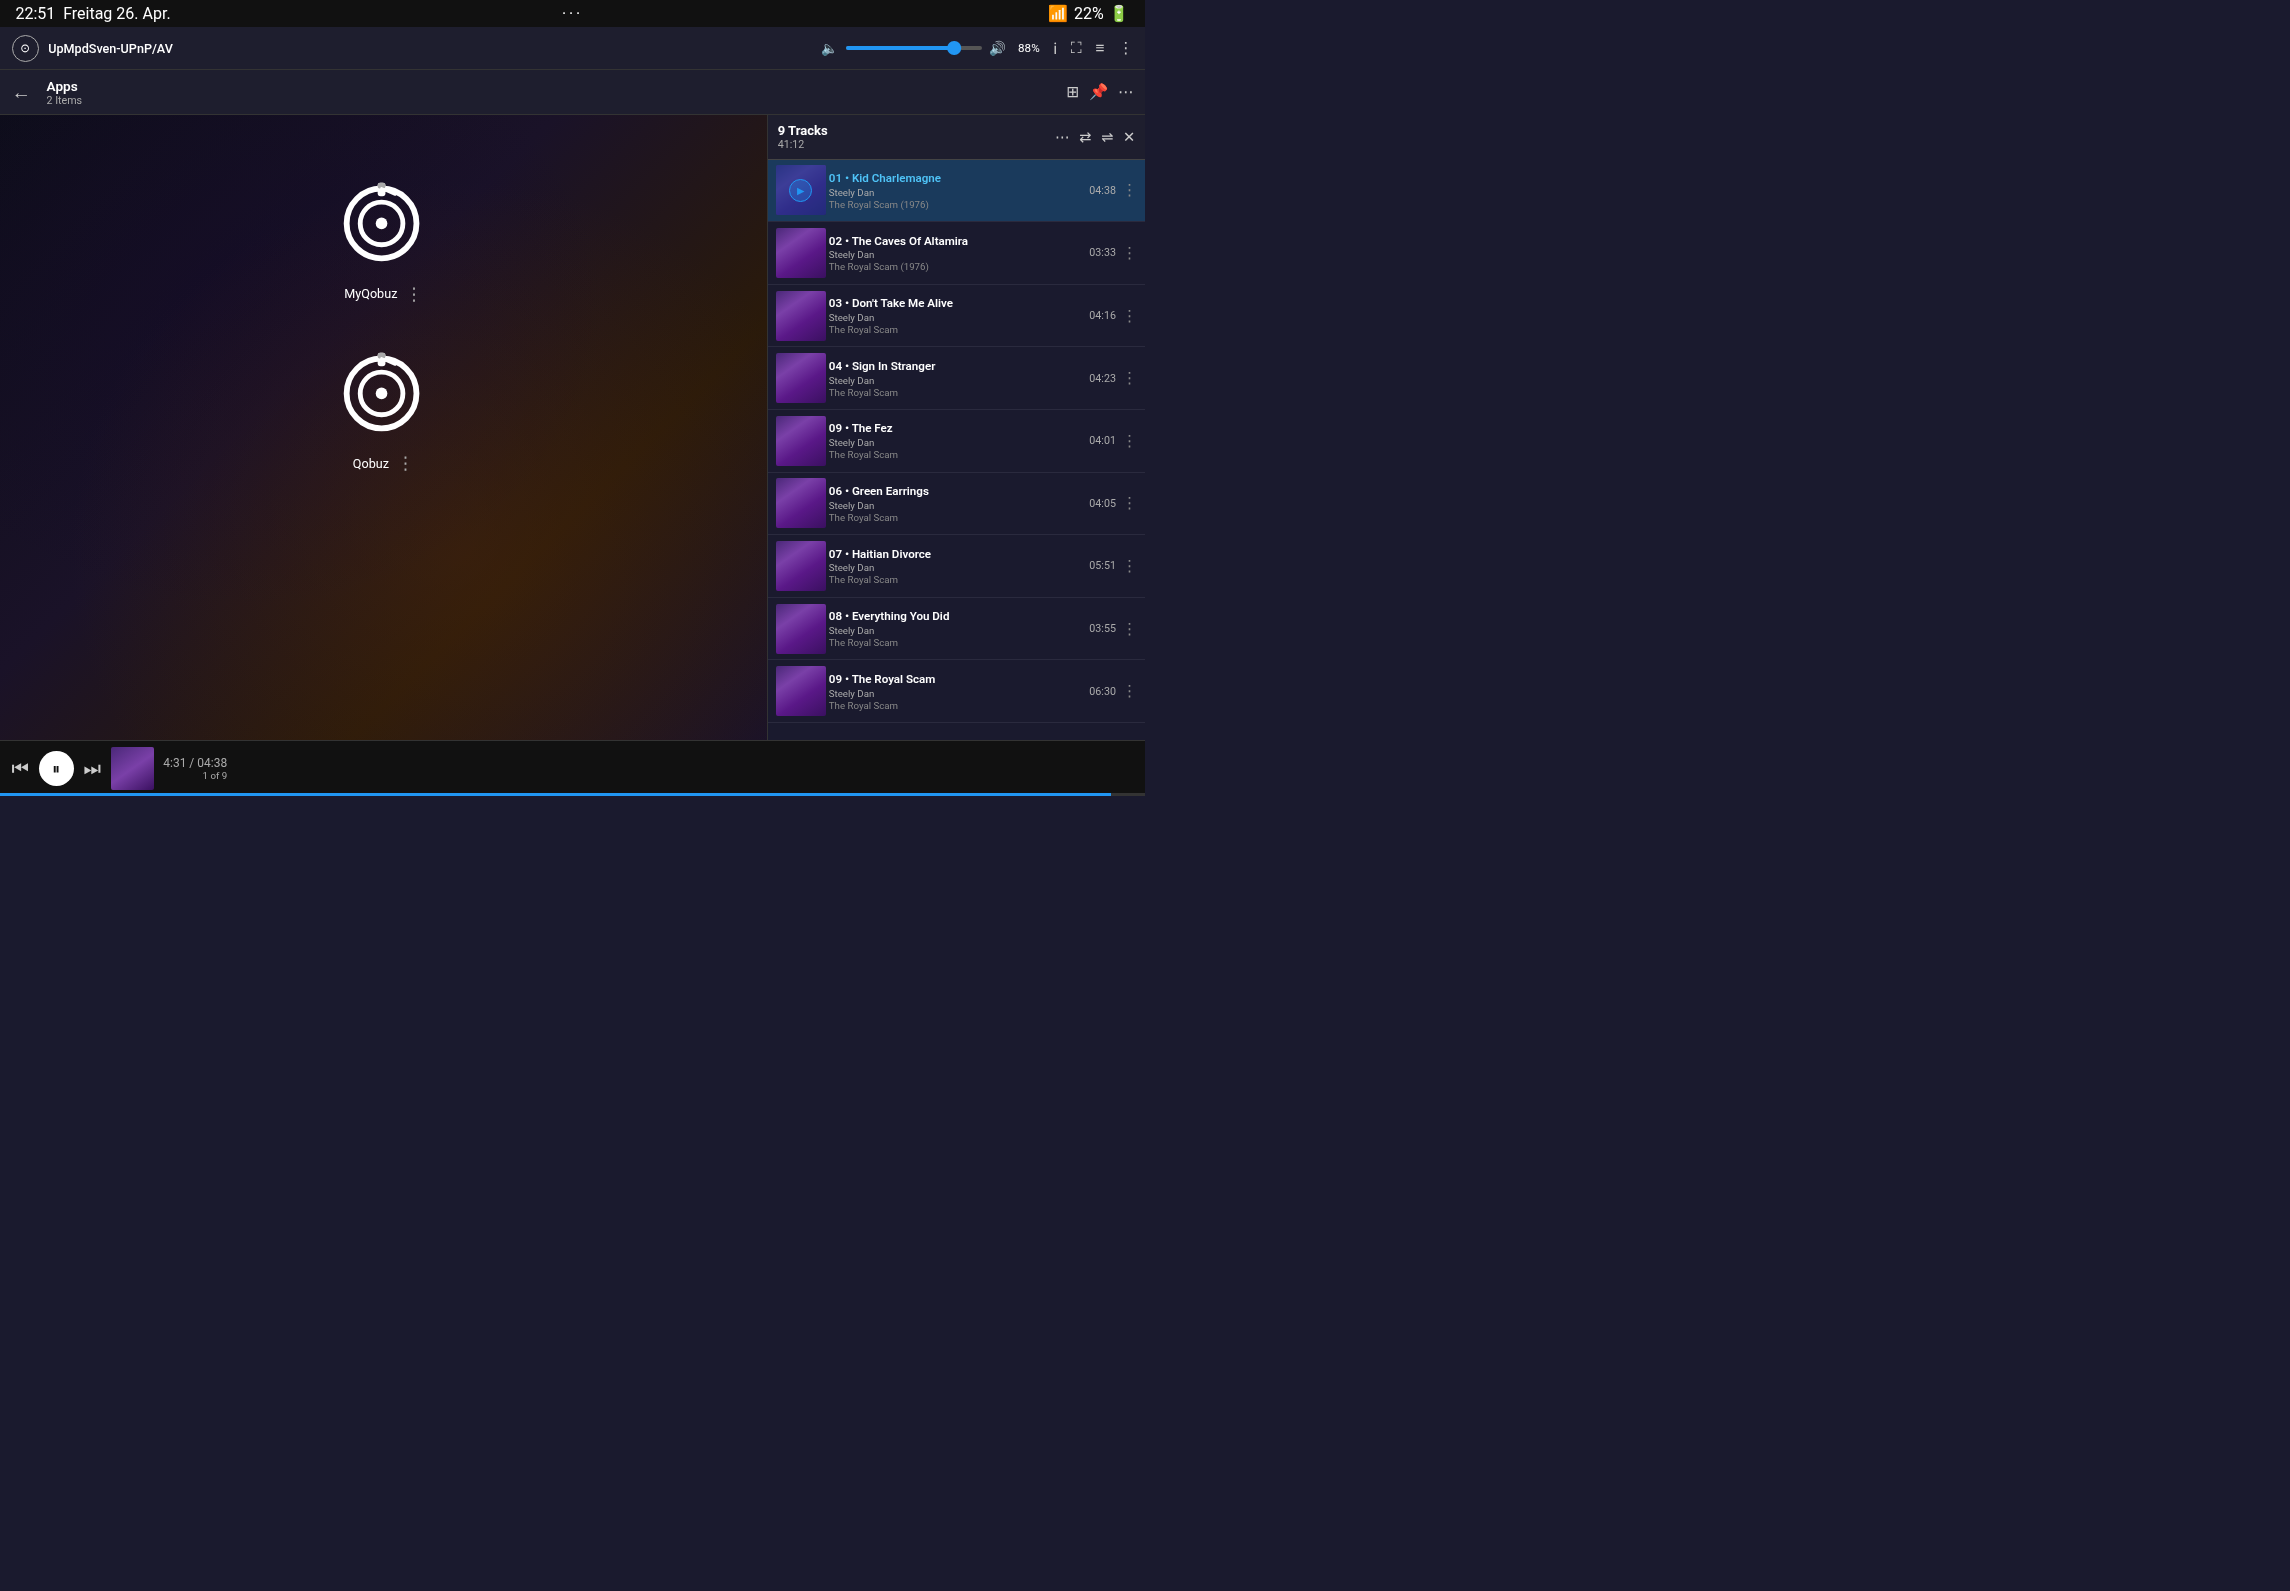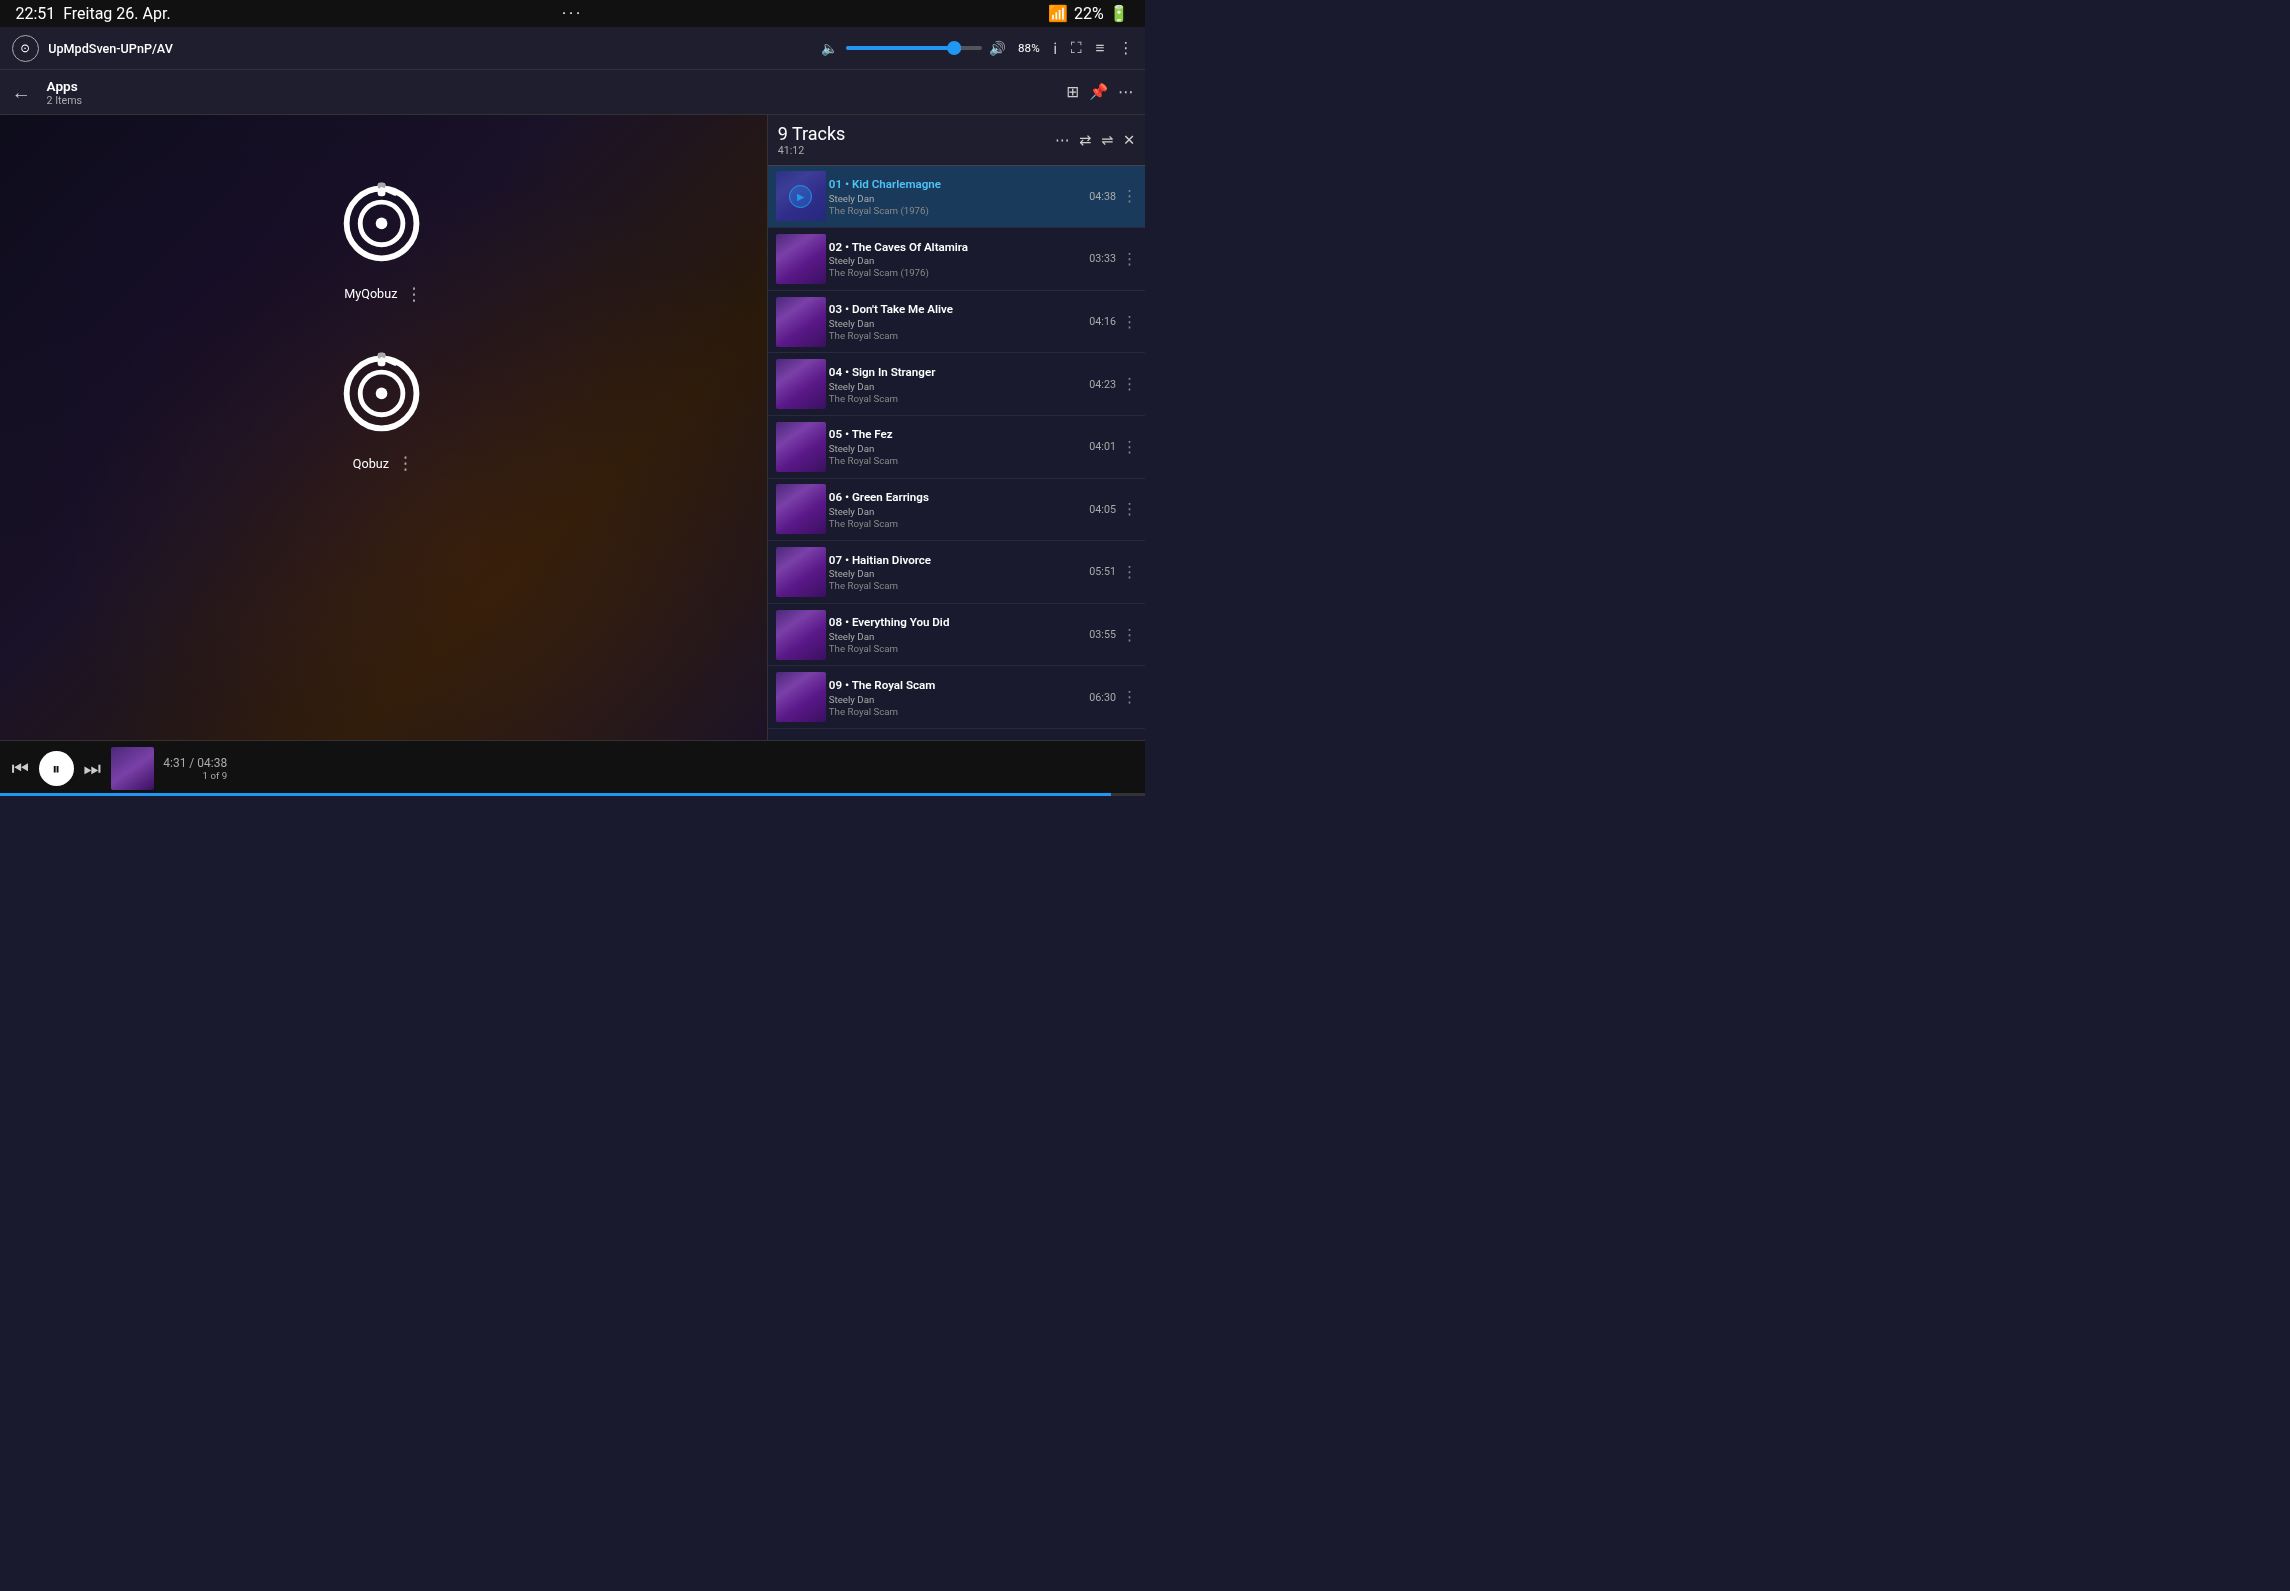--- a/index.html
+++ b/index.html
@@ -177,21 +177,21 @@
     .tracks-header {
       display: flex;
       align-items: center;
       padding: 7.8px 9.7px;
       background: #1e1e2e;
       border-bottom: 1px solid #444;
       position: sticky;
       top: 0;
       z-index: 10;
     }
-    .tracks-count { font-size: 18px; font-weight: 400; }
+    .tracks-count { font-size: 13px; font-weight: 700; }
     .tracks-total { font-size: 10.7px; color: #aaa; }
     .tracks-header-icons {
       margin-left: auto;
       display: flex;
       gap: 9.7px;
       align-items: center;
     }
     .tracks-header-icon { font-size: 14.6px; color: #ccc; cursor: pointer; }
 
     
@@ -459,21 +459,21 @@
             <div class="track-title">04 • Sign In Stranger</div>
             <div class="track-artist">Steely Dan</div>
             <div class="track-album">The Royal Scam</div>
           </div>
           <div class="track-duration">04:23</div>
           <span class="track-more">⋮</span>
         </div>
         <div class="track-item">
           <div class="track-thumb" style="background: linear-gradient(145deg, rgb(74, 40, 120) 0%, rgb(122, 64, 168) 30%, rgb(90, 24, 136) 60%, rgb(58, 16, 96) 100%);"></div>
           <div class="track-info">
-            <div class="track-title">05 • The Fez</div>
+            <div class="track-title">09 • The Fez</div>
             <div class="track-artist">Steely Dan</div>
             <div class="track-album">The Royal Scam</div>
           </div>
           <div class="track-duration">04:01</div>
           <span class="track-more">⋮</span>
         </div>
         <div class="track-item">
           <div class="track-thumb" style="background: linear-gradient(145deg, rgb(74, 40, 120) 0%, rgb(122, 64, 168) 30%, rgb(90, 24, 136) 60%, rgb(58, 16, 96) 100%);"></div>
           <div class="track-info">
             <div class="track-title">06 • Green Earrings</div>

